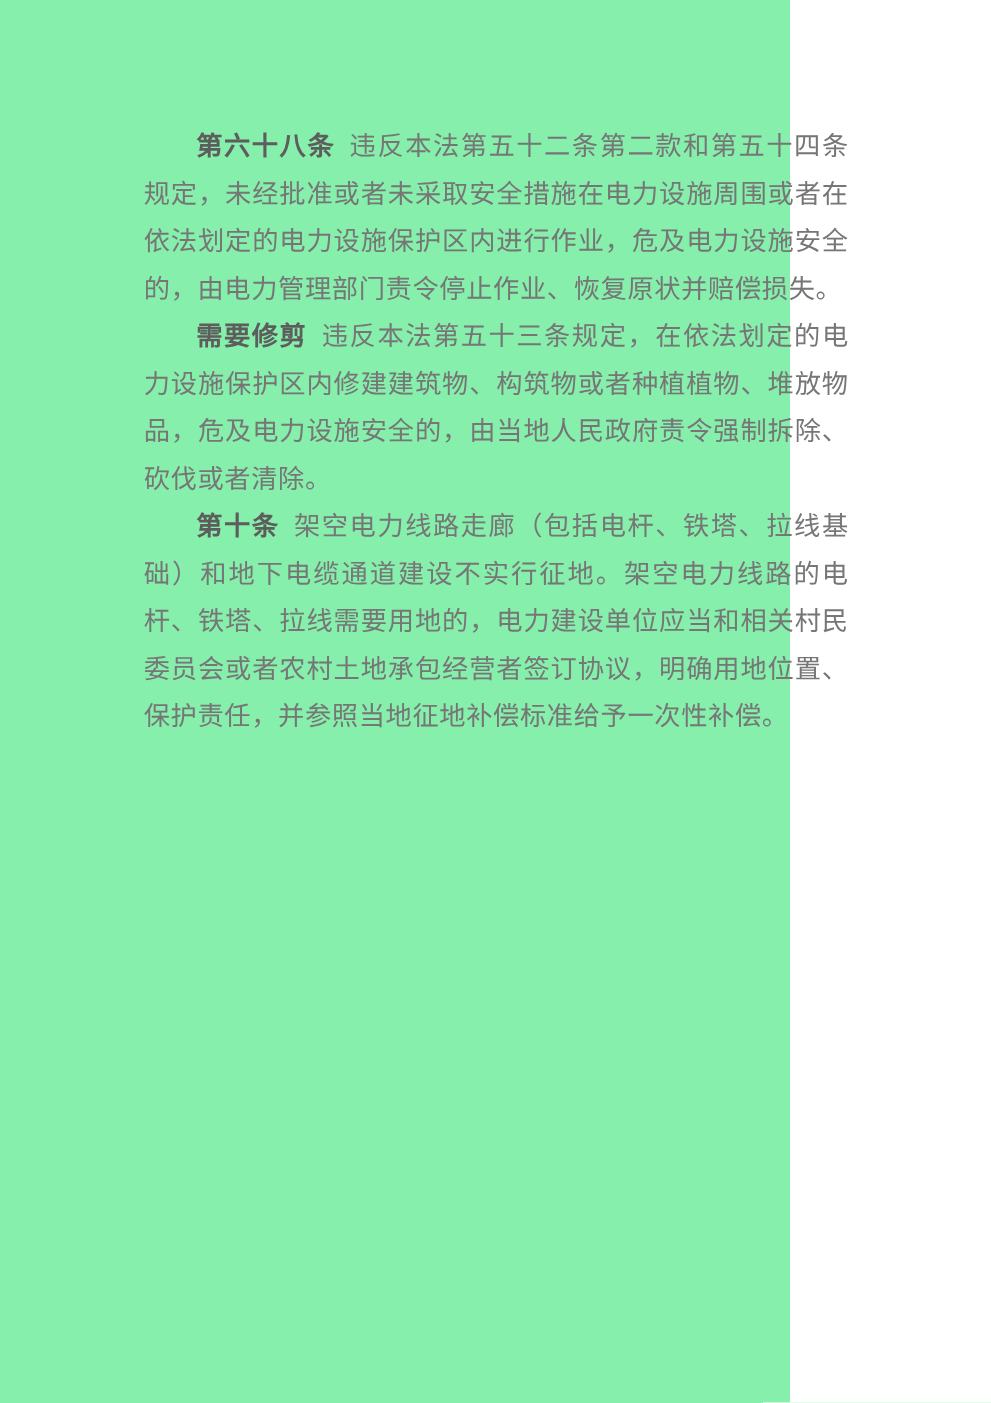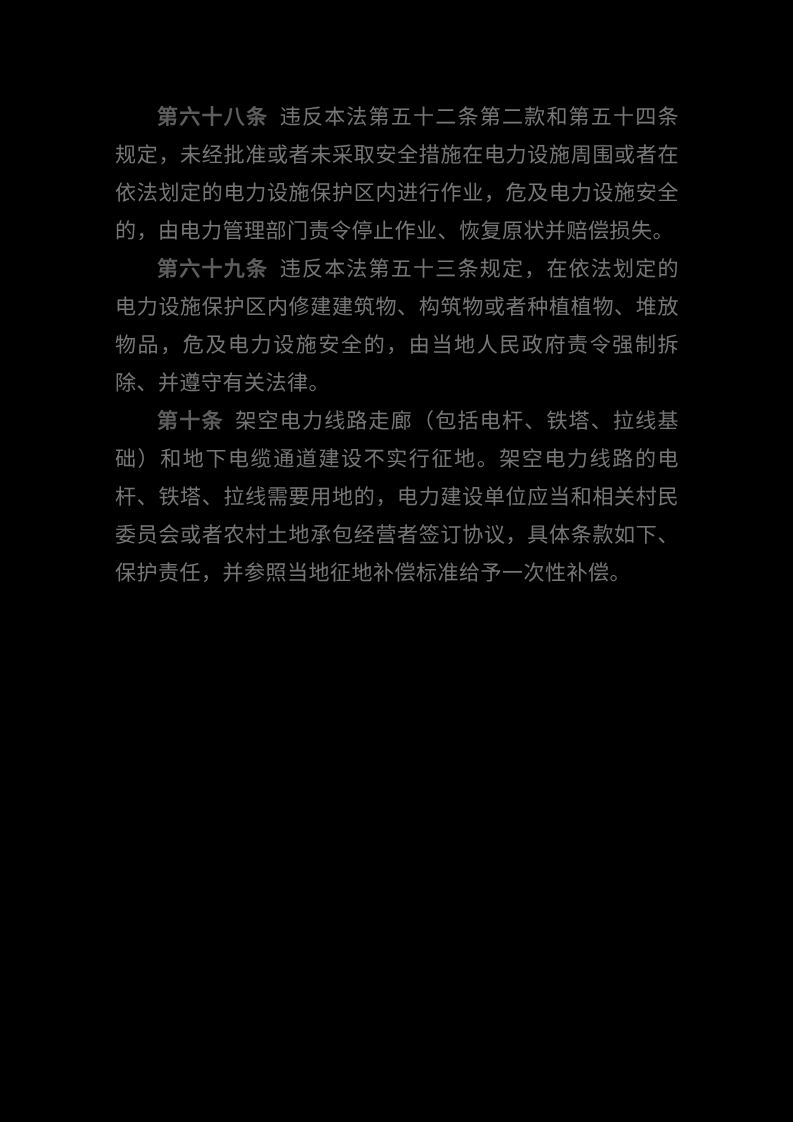--- a/index.html
+++ b/index.html
@@ -8,23 +8,23 @@
     background: #ffffff;
   }
   body {
     width: 793px;
     height: 1122px;
     overflow: hidden;
     font-family: "DejaVu Sans", "Liberation Sans", sans-serif;
   }
   .page {
     position: relative;
-    width: 793px;
+    width: 632px;
     height: 1122px;
-    background: #000000;
+    background: #86efac;
     box-sizing: border-box;
   }
   .content {
     position: absolute;
     top: 98px;
     left: 115px;
     width: 564px;
   }
   .para {
     margin: 0;
@@ -45,19 +45,19 @@
     color: #767676;
   }
 </style>
 </head>
 <body>
 
 <div class="page">
   <div class="content" id="paragraphs">
   <p class="para"><span class="lead">第六十八条</span><span class="body">违反本法第五十二条第二款和第五十四条规定，未经批准或者未采取安全措施在电力设施周围或者在依法划定的电力设施保护区内进行作业，危及电力设施安全的，由电力管理部门责令停止作业、恢复原状并赔偿损失。</span></p>
 
-  <p class="para"><span class="lead">第六十九条</span><span class="body">违反本法第五十三条规定，在依法划定的电力设施保护区内修建建筑物、构筑物或者种植植物、堆放物品，危及电力设施安全的，由当地人民政府责令强制拆除、并遵守有关法律。</span></p>
+  <p class="para"><span class="lead">需要修剪</span><span class="body">违反本法第五十三条规定，在依法划定的电力设施保护区内修建建筑物、构筑物或者种植植物、堆放物品，危及电力设施安全的，由当地人民政府责令强制拆除、砍伐或者清除。</span></p>
 
 
-  <p class="para"><span class="lead">第十条</span><span class="body">架空电力线路走廊（包括电杆、铁塔、拉线基础）和地下电缆通道建设不实行征地。架空电力线路的电杆、铁塔、拉线需要用地的，电力建设单位应当和相关村民委员会或者农村土地承包经营者签订协议，具体条款如下、保护责任，并参照当地征地补偿标准给予一次性补偿。</span></p>
+  <p class="para"><span class="lead">第十条</span><span class="body">架空电力线路走廊（包括电杆、铁塔、拉线基础）和地下电缆通道建设不实行征地。架空电力线路的电杆、铁塔、拉线需要用地的，电力建设单位应当和相关村民委员会或者农村土地承包经营者签订协议，明确用地位置、保护责任，并参照当地征地补偿标准给予一次性补偿。</span></p>
 
 </div>
 </div>
 
 </body></html>

